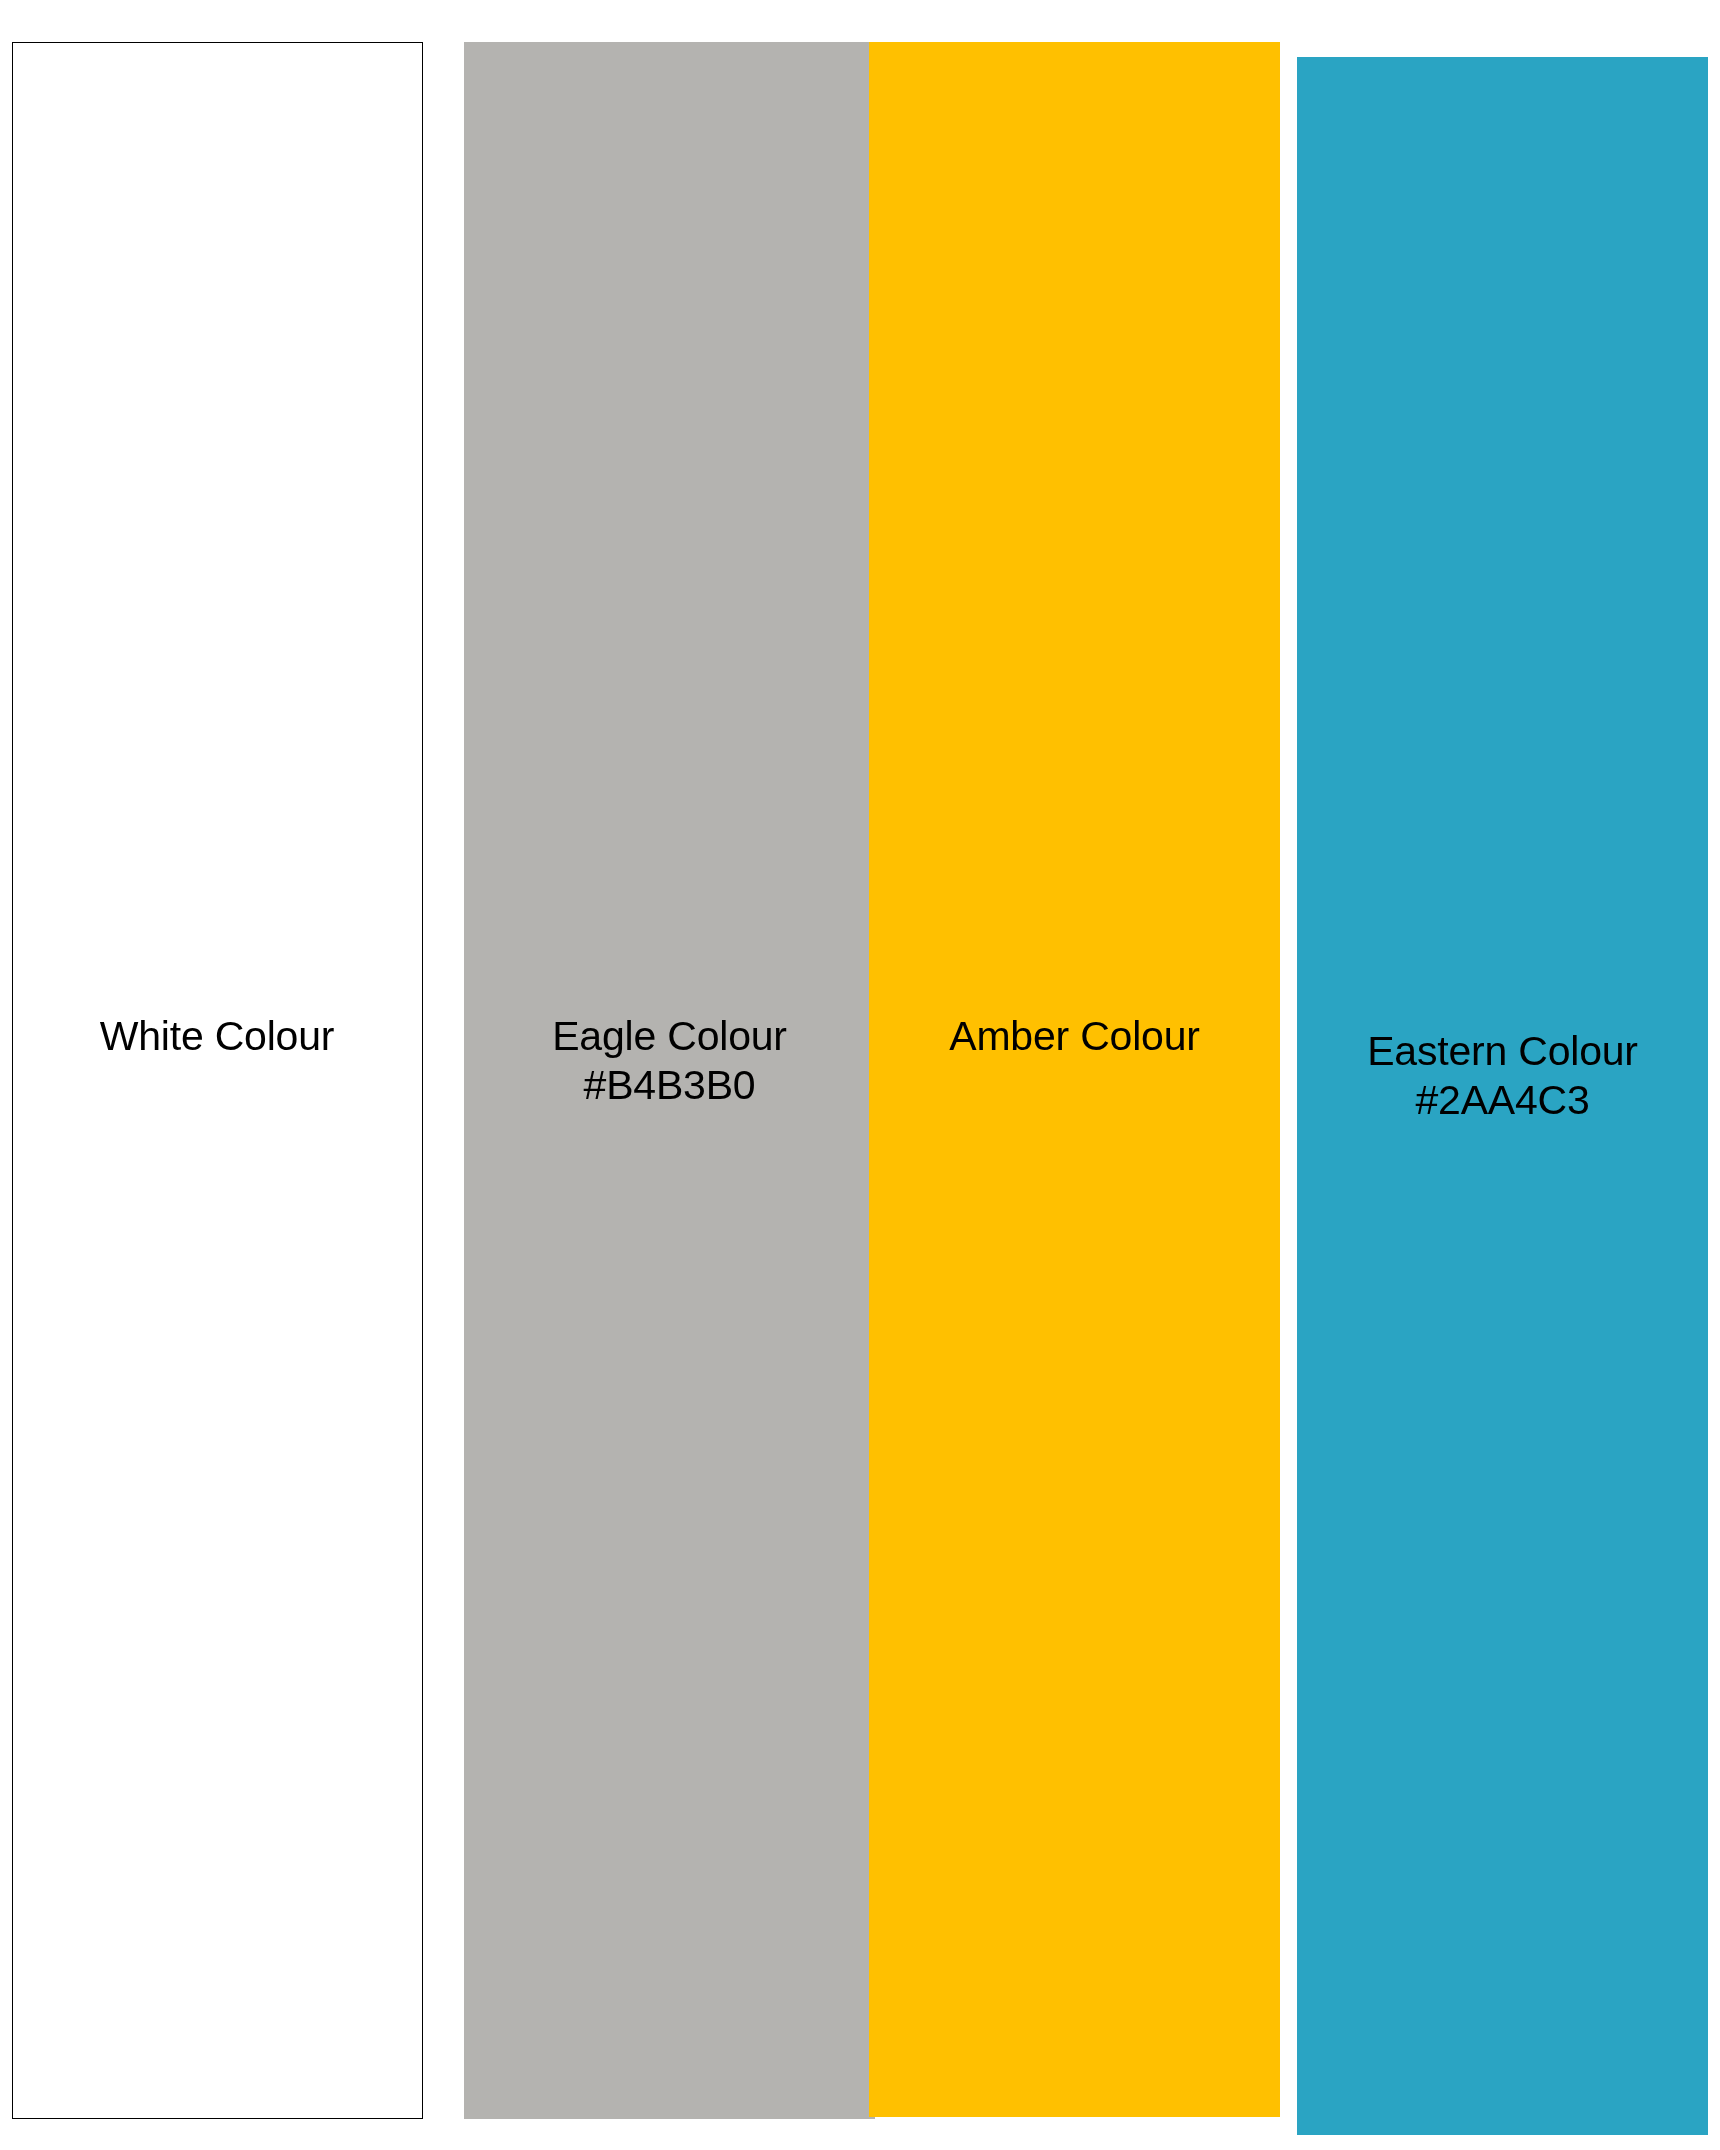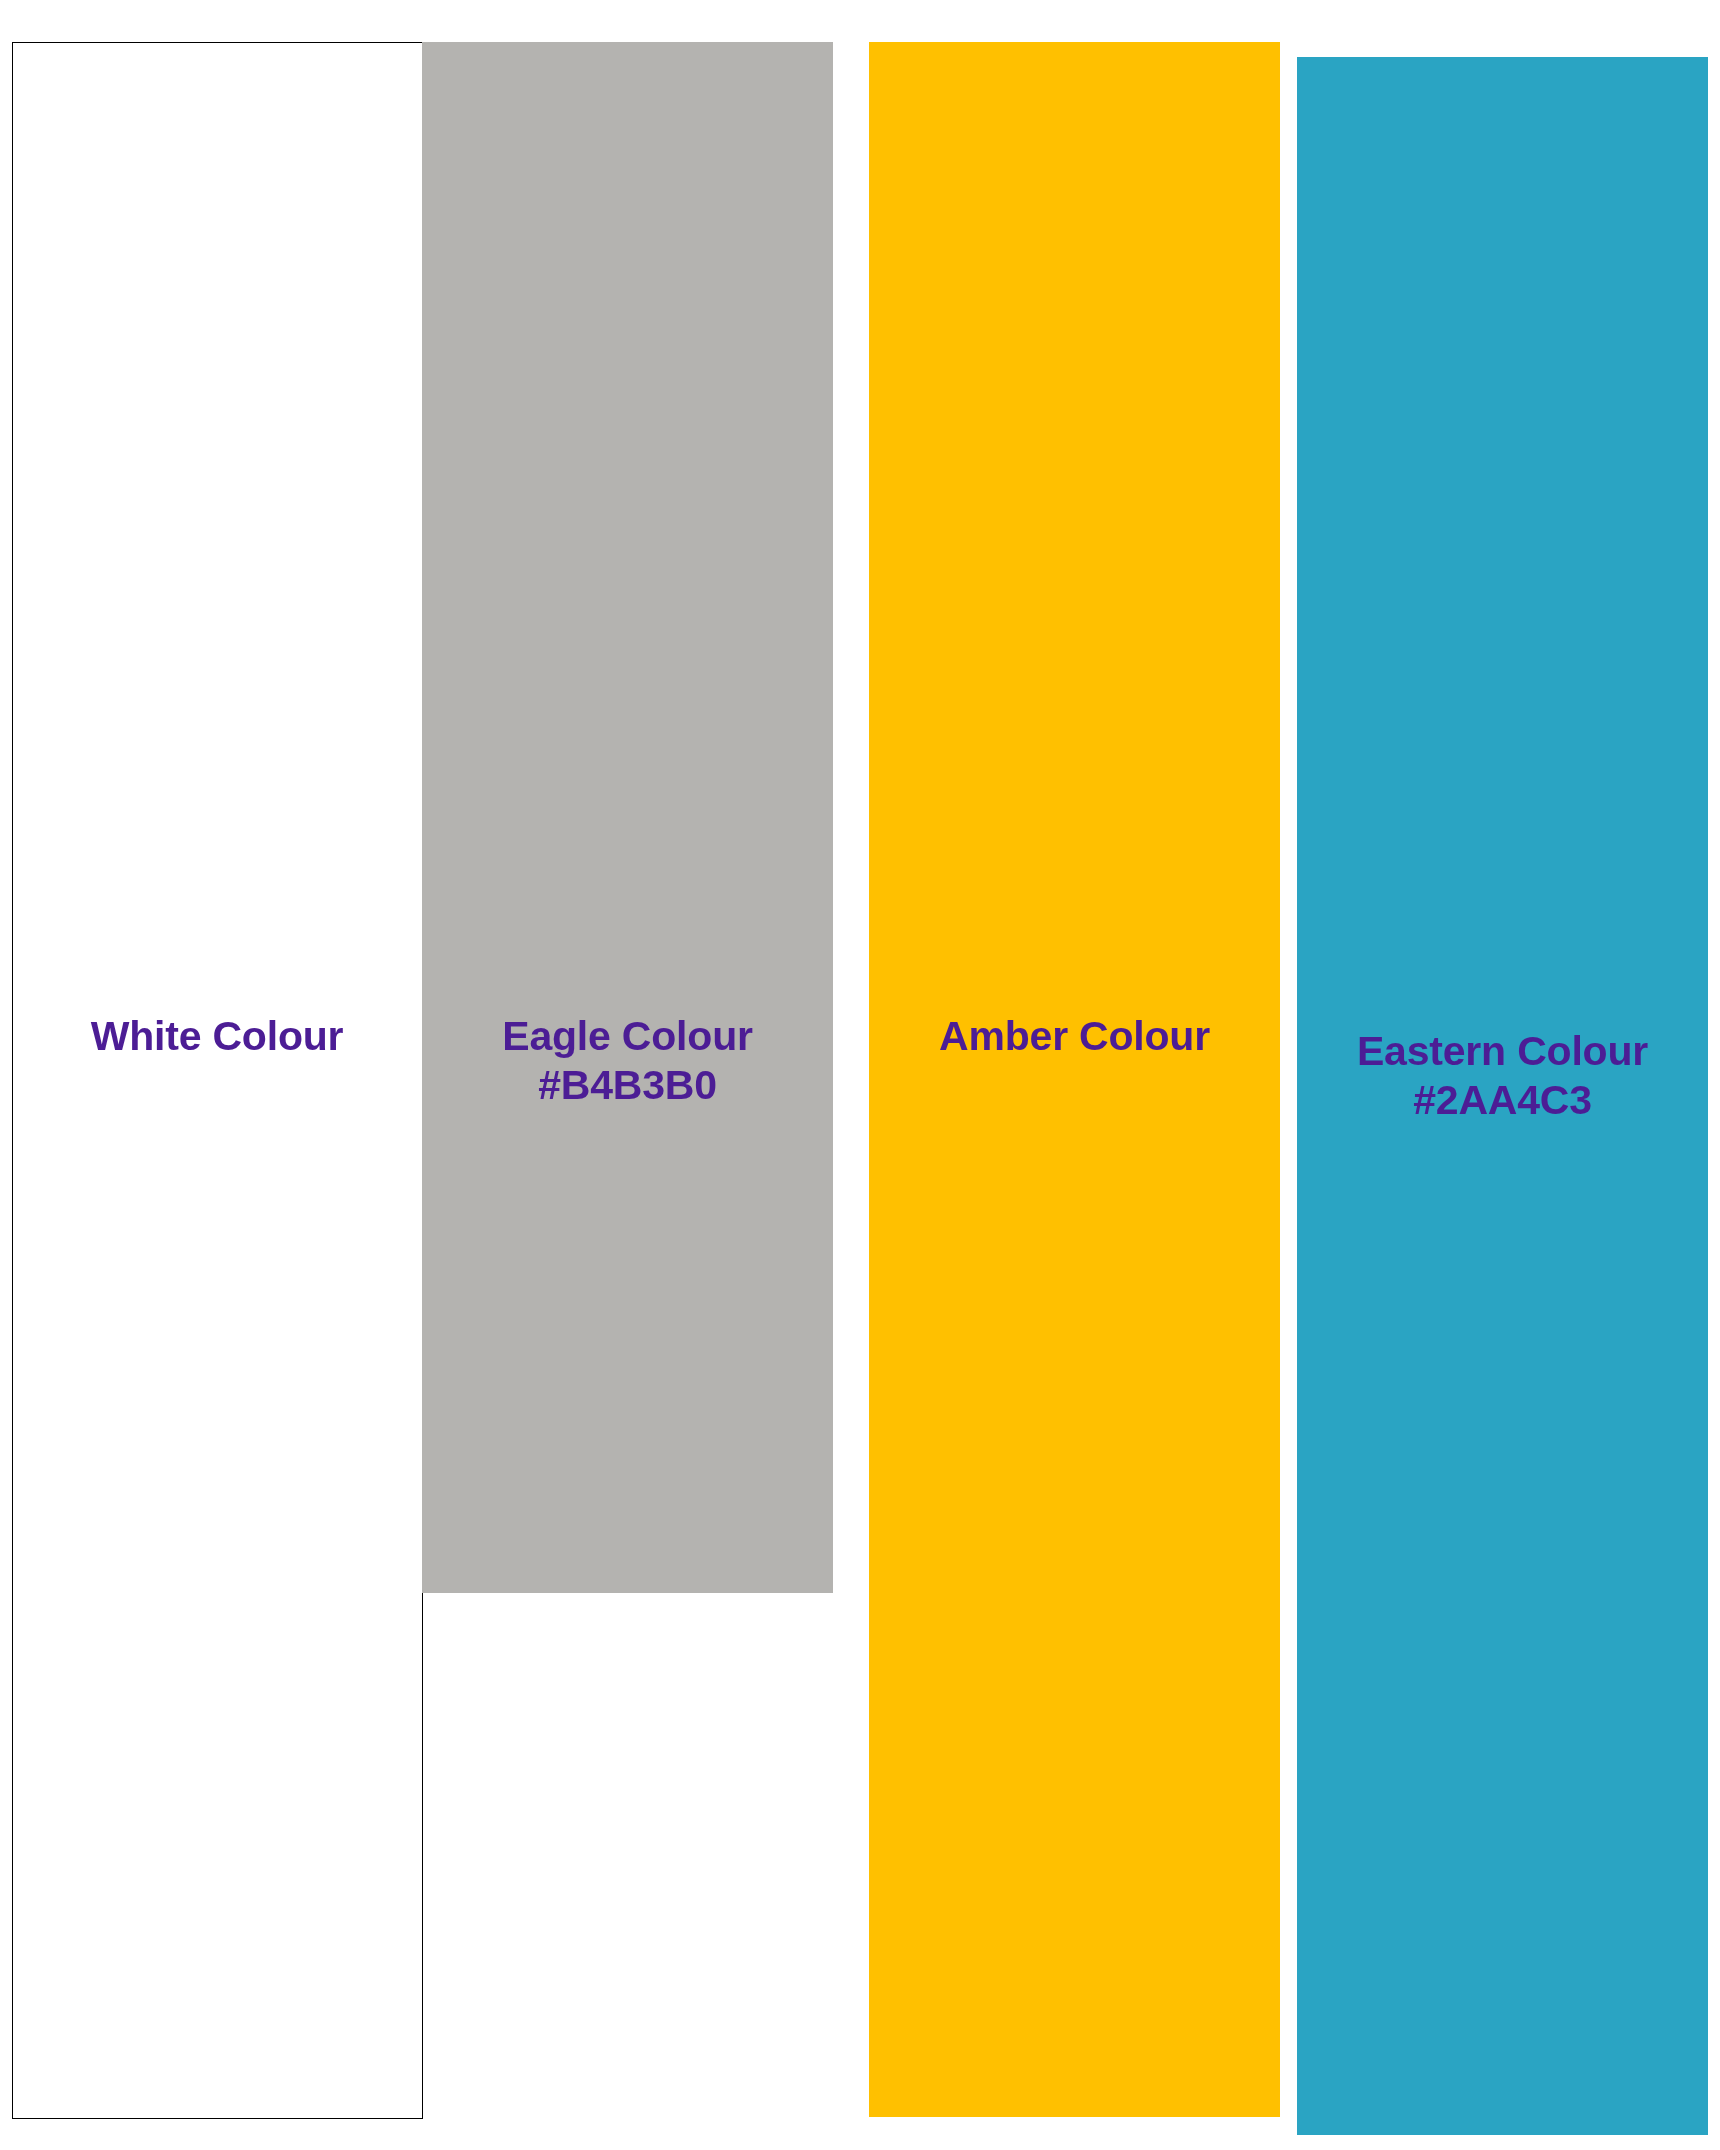--- a/index.html
+++ b/index.html
@@ -35,24 +35,24 @@
   
   .swatch-white {
     left: 11.5px;
     top: 42px;
     width: 411px;
     height: 2077px;
     background: #FFFFFF;
     border: 1.4px solid #000000;
   }
   .swatch-eagle {
-    left: 422px;
+    left: 464px;
     top: 42px;
     width: 411px;
-    height: 1551px;
+    height: 2077px;
     background: #B4B3B0;
   }
   .swatch-amber {
     left: 869px;
     top: 42px;
     width: 411px;
     height: 2075px;
     background: #FFC000;
   }
   .swatch-eastern {
@@ -64,24 +64,24 @@
     margin-top: 15px;
   }
 
   
   .caption {
     position: absolute;
     left: 0;
     right: 0;
     top: 970px;
     text-align: center;
-    color: #4c1d95;
+    color: #000000;
     font-size: 41px;
     line-height: 49px;
-    font-weight: 700;
+    font-weight: 400;
     letter-spacing: -0.2px;
     font-family: "Liberation Sans", "DejaVu Sans", sans-serif;
     white-space: nowrap;
   }
 
   .caption .line {
     display: block;
   }
 
   

